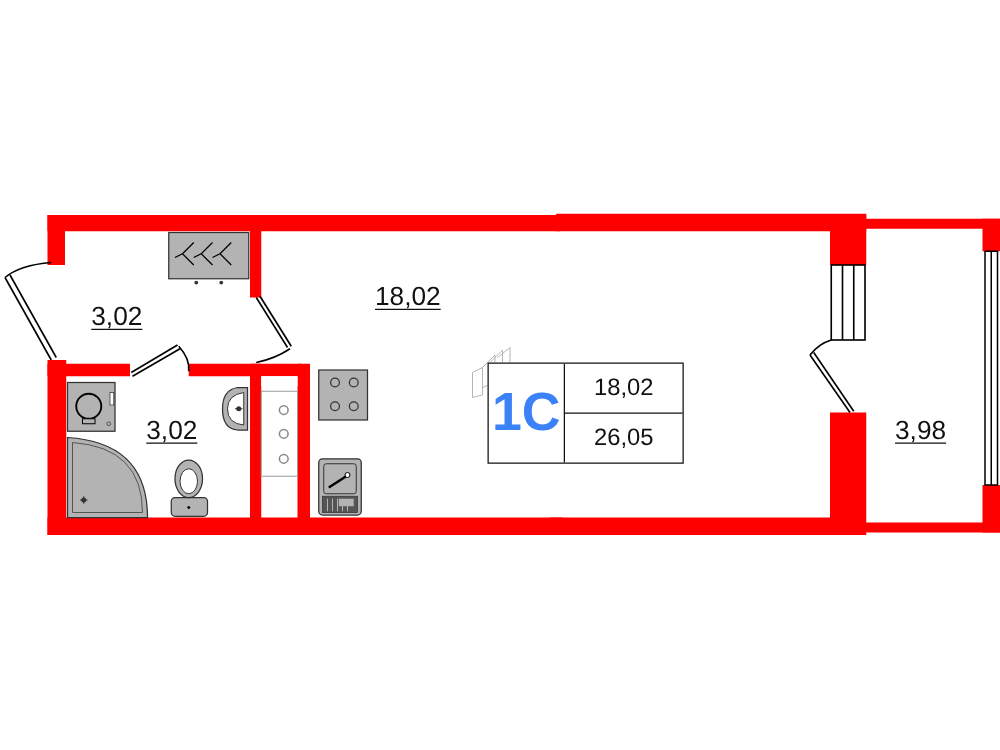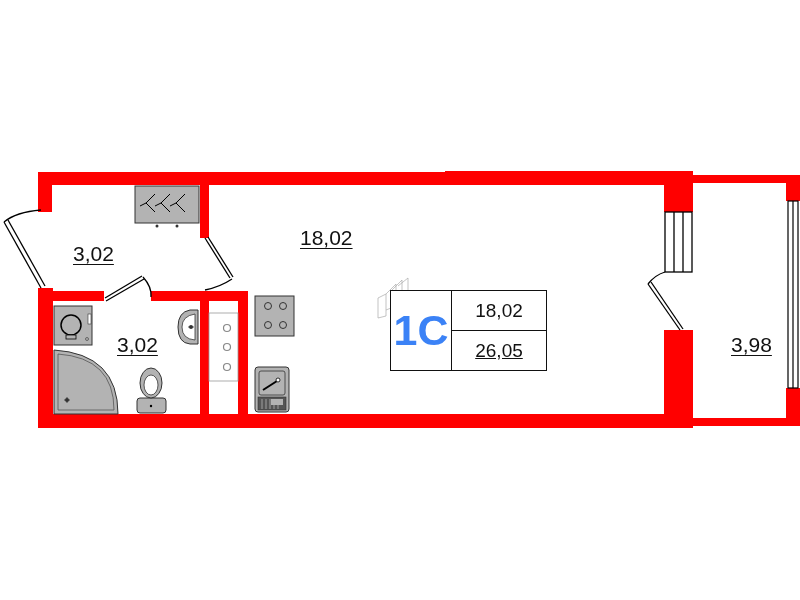--- a/index.html
+++ b/index.html
@@ -3,21 +3,21 @@
 <meta charset="utf-8">
 <style>
   html, body { margin:0; padding:0; background:#ffffff; }
   body { width:800px; height:600px; position:relative; overflow:hidden; font-family:"Liberation Sans", sans-serif; }
   svg.plan { position:absolute; left:0; top:0; }
   .area-label { position:absolute; font-size:21px; color:#111; text-decoration:underline; text-decoration-thickness:1px; text-underline-offset:3px; line-height:1; white-space:nowrap; }
   .info-box { position:absolute; left:390px; top:290px; width:157px; height:81px; border:1.5px solid #111; box-sizing:border-box; background:#fff; display:flex; }
   .info-type { width:60px; border-right:1.5px solid #111; display:flex; align-items:center; justify-content:center; font-size:43px; color:#3b82f6;font-weight:bold; }
   .info-vals { flex:1; display:flex; flex-direction:column; }
   .info-val { flex:1; display:flex; align-items:center; justify-content:center; font-size:19px; color:#111; border-bottom:1.5px solid #111; }
-  .info-val:last-child { border-bottom:none;text-decoration:underline; }
+  .info-val:last-child { border-bottom:none; }
 </style>
 </head>
 <body>
 
 <svg class="plan" width="800" height="600" viewBox="0 0 800 600" xmlns="http://www.w3.org/2000/svg">
 
   <g fill="#ff0000">
 
     <rect x="38" y="172" width="410" height="13"></rect>
 
@@ -163,21 +163,21 @@
     <path d="M378 298 L378 318 L386 316 L386 294 Z"></path>
     <path d="M386 294 L396 284 L396 306 L386 310"></path>
     <path d="M392 290 L402 280 L402 304"></path>
     <path d="M398 286 L408 278 L408 298 L400 300"></path>
   </g>
 </svg>
 
 <div class="area-label" style="left:73px; top:243px;">3,02</div>
 <div class="area-label" style="left:300px; top:227px;">18,02</div>
 <div class="area-label" style="left:117px; top:334px;">3,02</div>
-<div class="area-label" style="left:716px; top:334px;margin-left:15px;">3,98</div>
+<div class="area-label" style="left:716px; top:334px;">3,98</div>
 
 <div class="info-box">
   <div class="info-type">1С</div>
   <div class="info-vals">
     <div class="info-val">18,02</div>
     <div class="info-val">26,05</div>
   </div>
 </div>
 
 </body></html>

